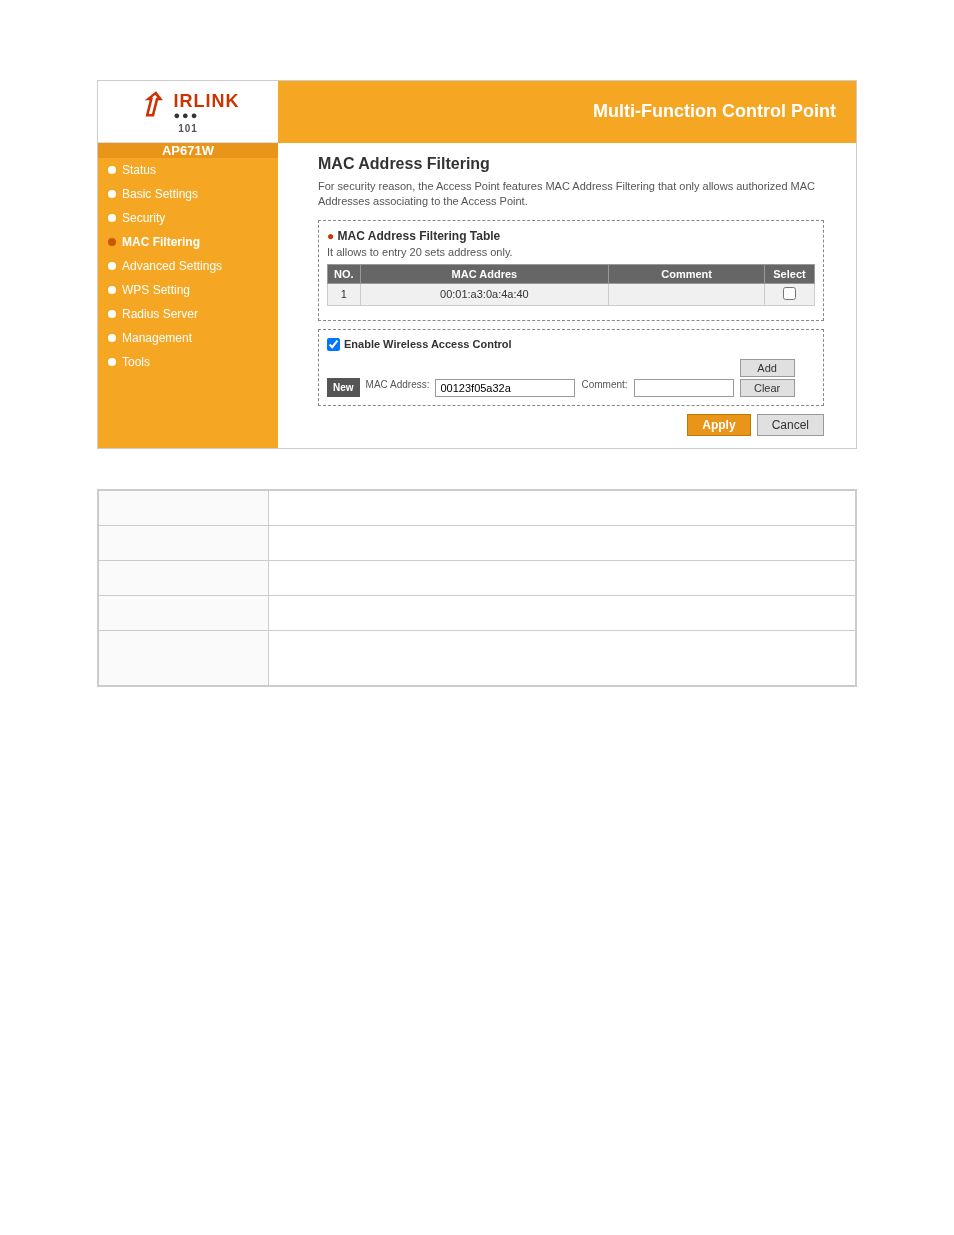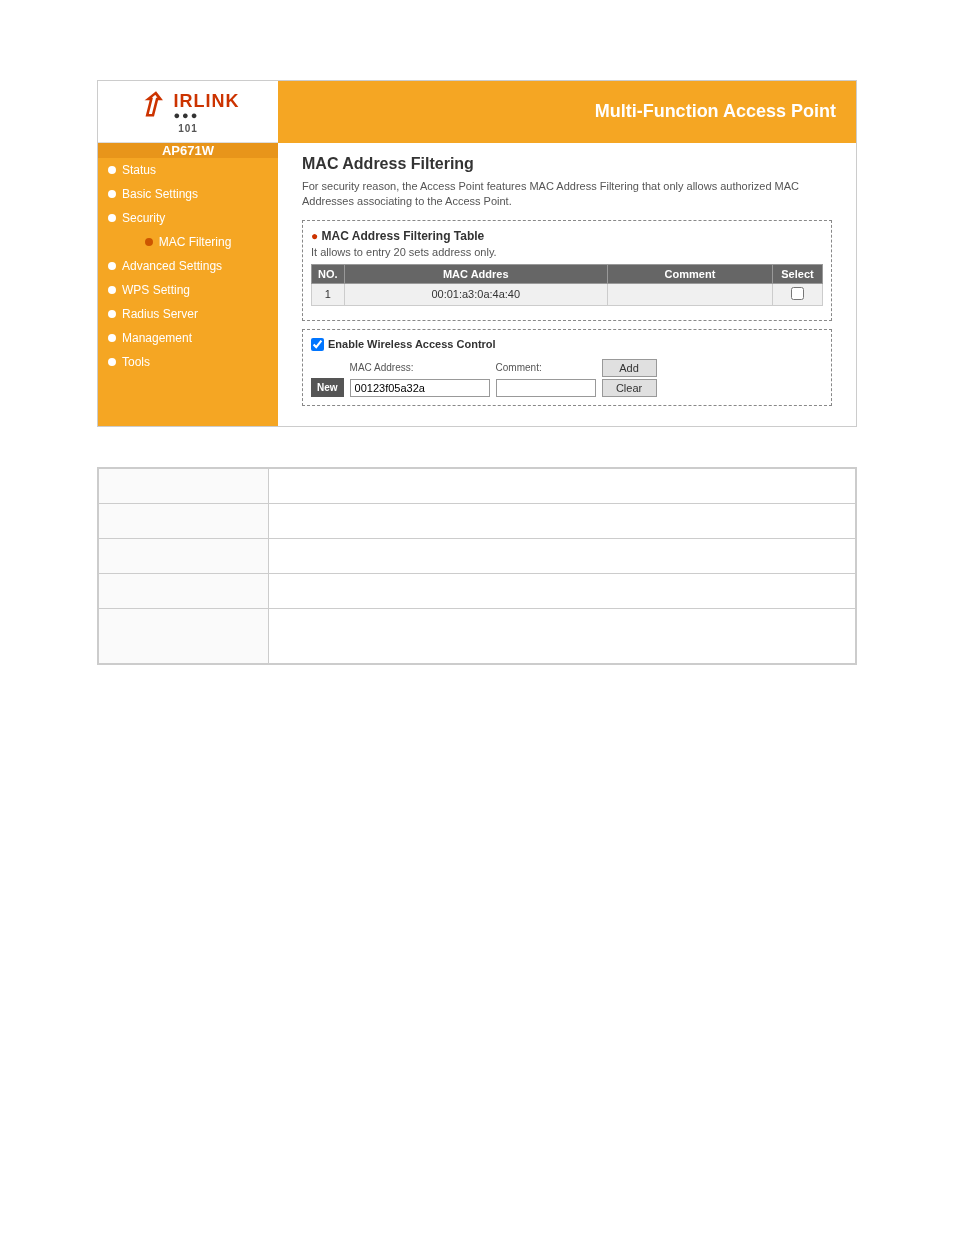--- a/index.html
+++ b/index.html
@@ -90,42 +90,42 @@
     .sidebar-item {
       display: flex;
       align-items: center;
       padding: 5px 10px;
       color: #fff;
       cursor: pointer;
       font-size: 12px;
       gap: 6px;
     }
     .sidebar-item.active {
-      font-weight: normal;
-      justify-content: center;
+      font-weight: bold;
     }
     .sidebar-dot {
       width: 8px;
       height: 8px;
       border-radius: 50%;
       border: 2px solid #fff;
       background: #fff;
       flex-shrink: 0;
       display: inline-block;
     }
     .sidebar-dot.filled {
       background: #cc5500;
       border-color: #cc5500;
     }
 
     
     .main-content {
       flex: 1;
       background: #fff;
-      padding: 12px 24px;
+      padding: 12px 32px;
+      margin-left: 8px;
     }
 
     .page-title {
       font-size: 16px;
       font-weight: bold;
       color: #333;
       margin-bottom: 6px;
     }
 
     .description {
@@ -216,21 +216,21 @@
       background: #555;
       color: #fff;
       font-size: 10px;
       font-weight: bold;
       padding: 4px 6px;
       min-width: 30px;
       text-align: center;
     }
     .input-group {
       display: flex;
-      flex-direction: column;
+      flex-direction: row;
       gap: 6px;
     }
     .input-group label {
       font-size: 10px;
       color: #555;
     }
     .input-group input {
       font-size: 11px;
       padding: 2px 4px;
       border: 1px solid #999;
@@ -325,21 +325,21 @@
             <div style="display:flex;flex-direction:column;margin-left:10px;">
               <span style="font-size:18px;font-weight:900;color:#cc3300;letter-spacing:1px;line-height:1;">IRLINK</span>
               <span style="font-size:11px;font-weight:bold;color:#333;letter-spacing:2px;line-height:1;">●●●</span>
             </div>
           </div>
           <div style="font-size:10px;font-weight:bold;color:#555;letter-spacing:1px;margin-top:2px;">101</div>
         </div>
       </div>
       <div class="brand-banner">
         <div class="brand-title">
-          <div>Multi-Function Access Point</div>
+          <div>Multi-Function Control Point</div>
         </div>
       </div>
     </div>
 
     <div class="router-body">
 
       <div class="sidebar">
         <div class="sidebar-model">AP671W</div>
         <div class="sidebar-item">
           <span class="sidebar-dot"></span>
@@ -426,20 +426,24 @@
               <label>Comment:</label>
               <input type="text" style="font-size: 11px; padding: 2px 4px; border: 1px solid rgb(153, 153, 153); width: 100px;" value="">
             </div>
             <div class="btn-group">
               <button class="btn-action">Add</button>
               <button class="btn-action">Clear</button>
             </div>
           </div>
         </div>
 
+        <div class="action-row">
+          <button class="btn-apply">Apply</button>
+          <button class="btn-cancel">Cancel</button>
+        </div>
       </div>
     </div>
   </div>
 
   <div class="bottom-table-wrapper">
     <table class="bottom-table">
       <tbody>
         <tr>
           <td>&nbsp;</td>
           <td>&nbsp;</td>

